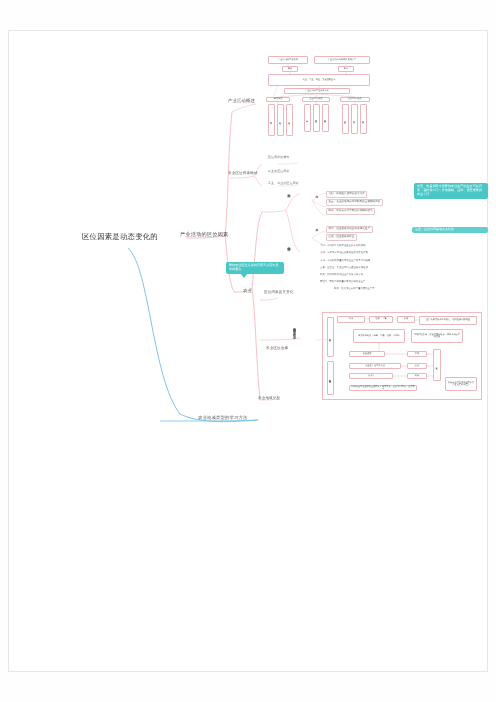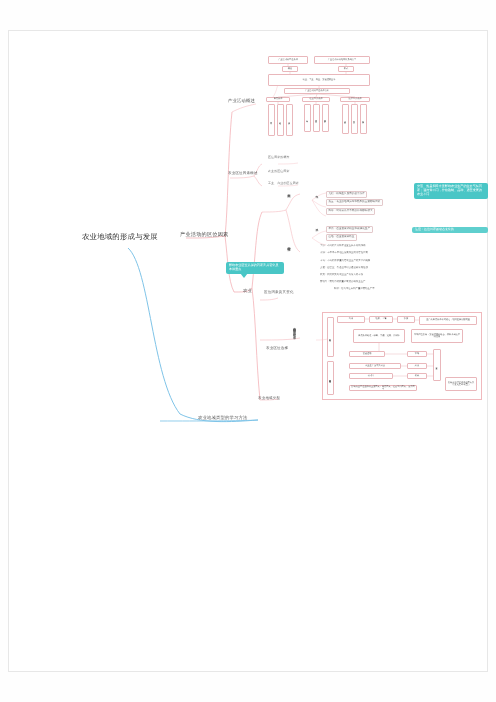--- a/index.html
+++ b/index.html
@@ -90,21 +90,21 @@
 
     <path class="pk2" d="M260 340 C 276 340, 290 340, 300 338"></path>
     <path class="pk3" d="M316 340 C 322 340, 326 340, 330 338"></path>
 
     <path class="pk2" d="M260 400 C 268 400, 272 400, 278 399"></path>
 
     <path class="bl" d="M128 248 C 150 268, 152 378, 180 414 C 200 424, 230 422, 258 420"></path>
     <path class="bl" d="M160 421 C 200 421, 240 421, 258 420" opacity=".85"></path>
   </svg>
 
-  <div class="node root lbl" style="left:82px;top:233px;">农业地域的形成与发展</div>
+  <div class="node root lbl" style="left:82px;top:233px;">区位因素是动态变化的</div>
 
   <div class="node b1 lbl" style="left:180px;top:232px;">产业活动的区位因素</div>
 
   <div class="node b2 lbl" style="left:243px;top:289px;">农业</div>
 
   <div class="node b2 lbl" style="left:198px;top:416px;">农业地域类型的学习方法</div>
 
   <div class="node b2 lbl" style="left:228px;top:99px;">产业活动概述</div>
 
   <div class="node b3 lbl" style="left:228px;top:172px;">农业区位因素概述</div>

